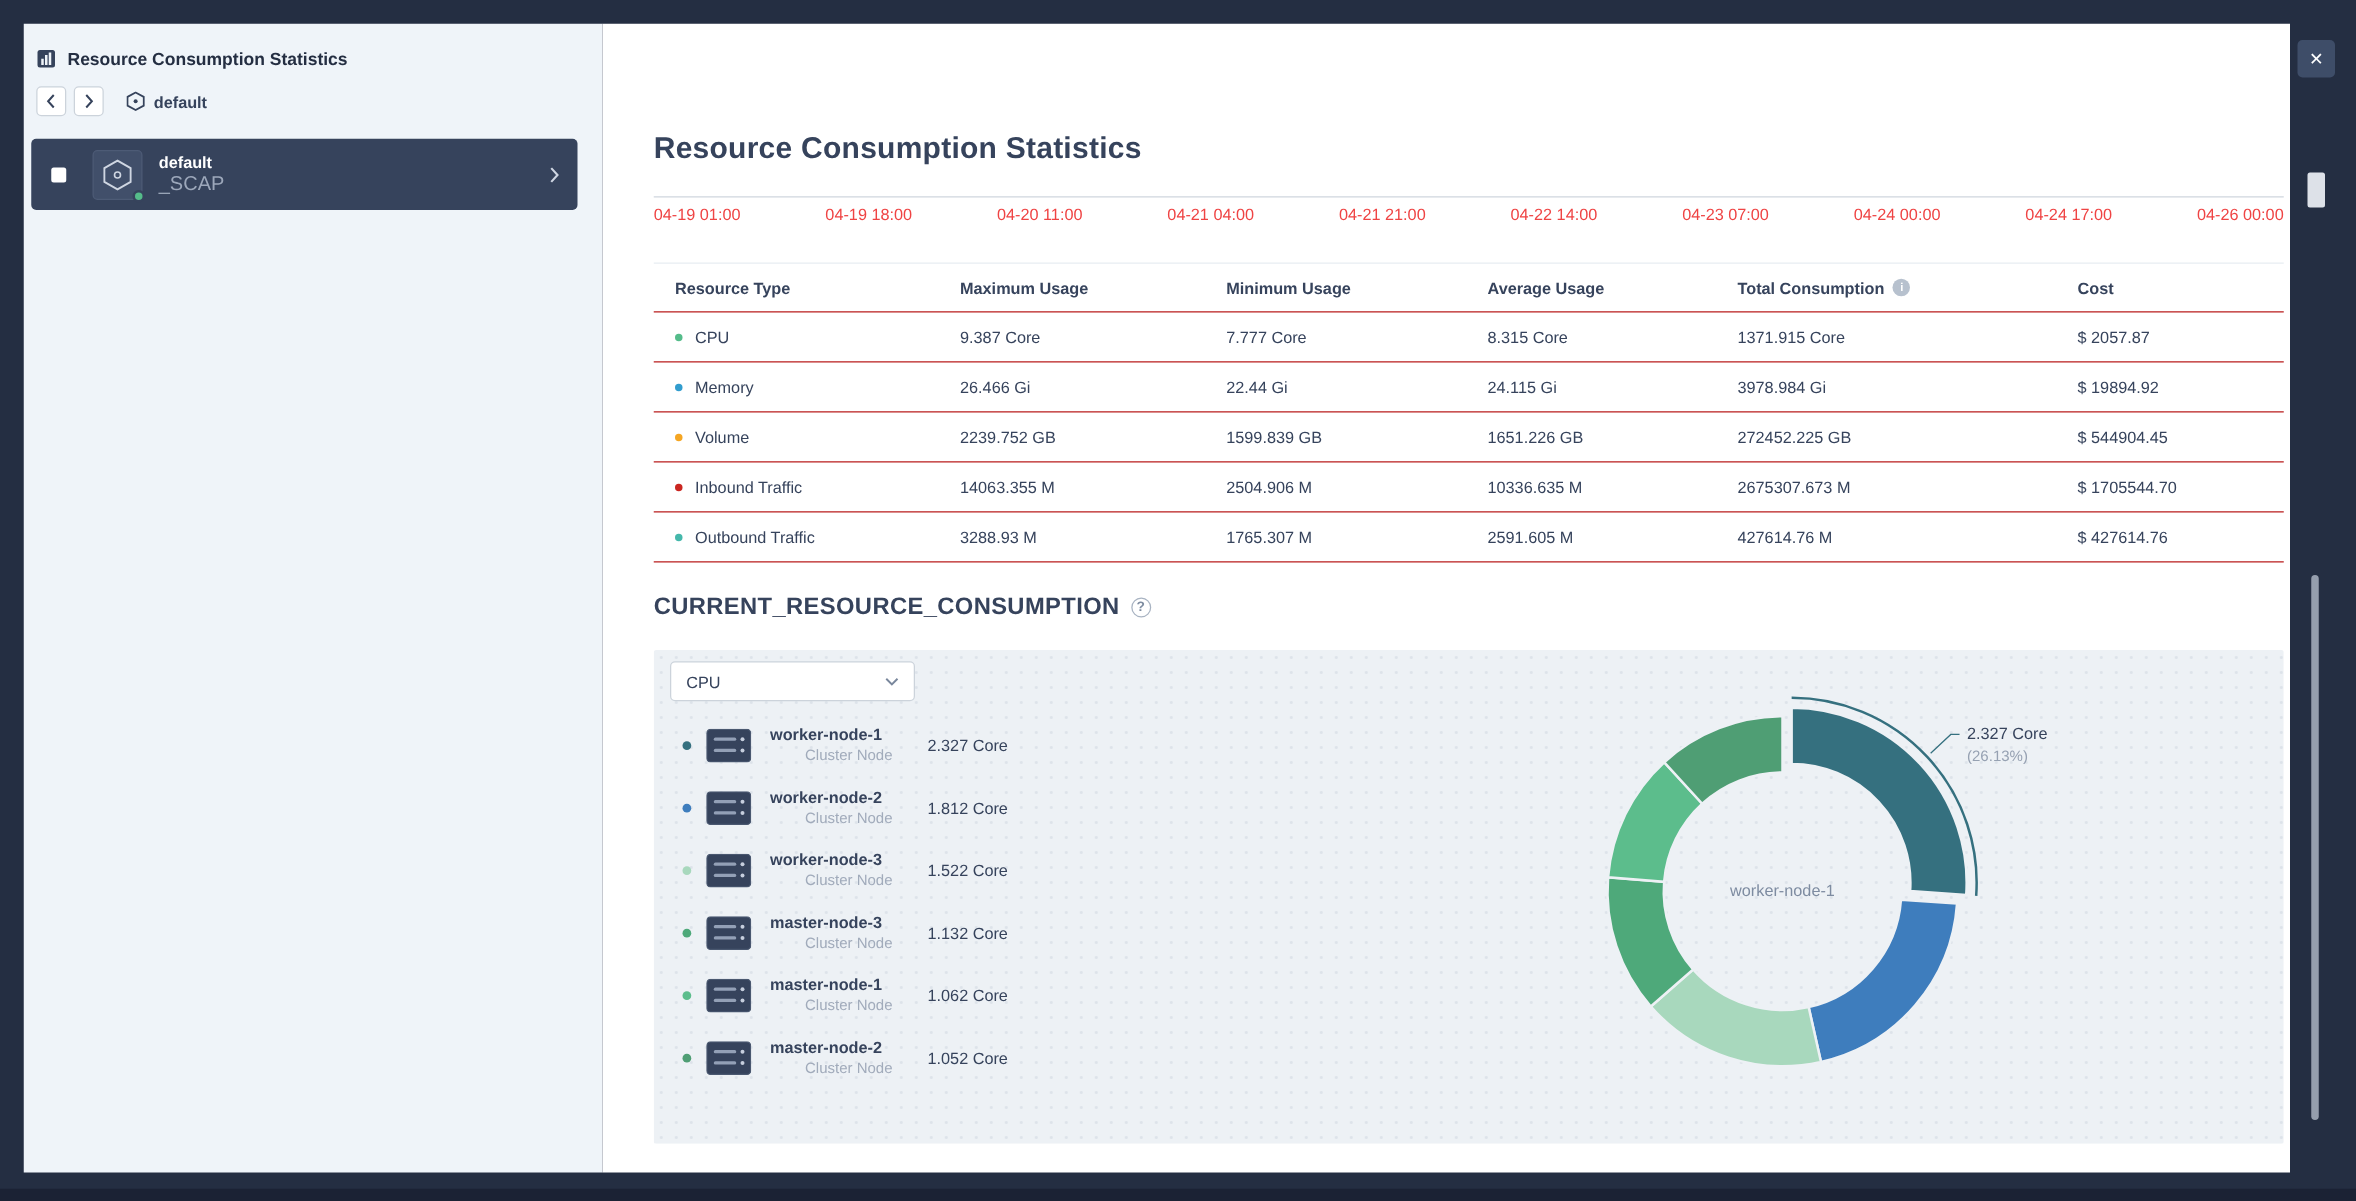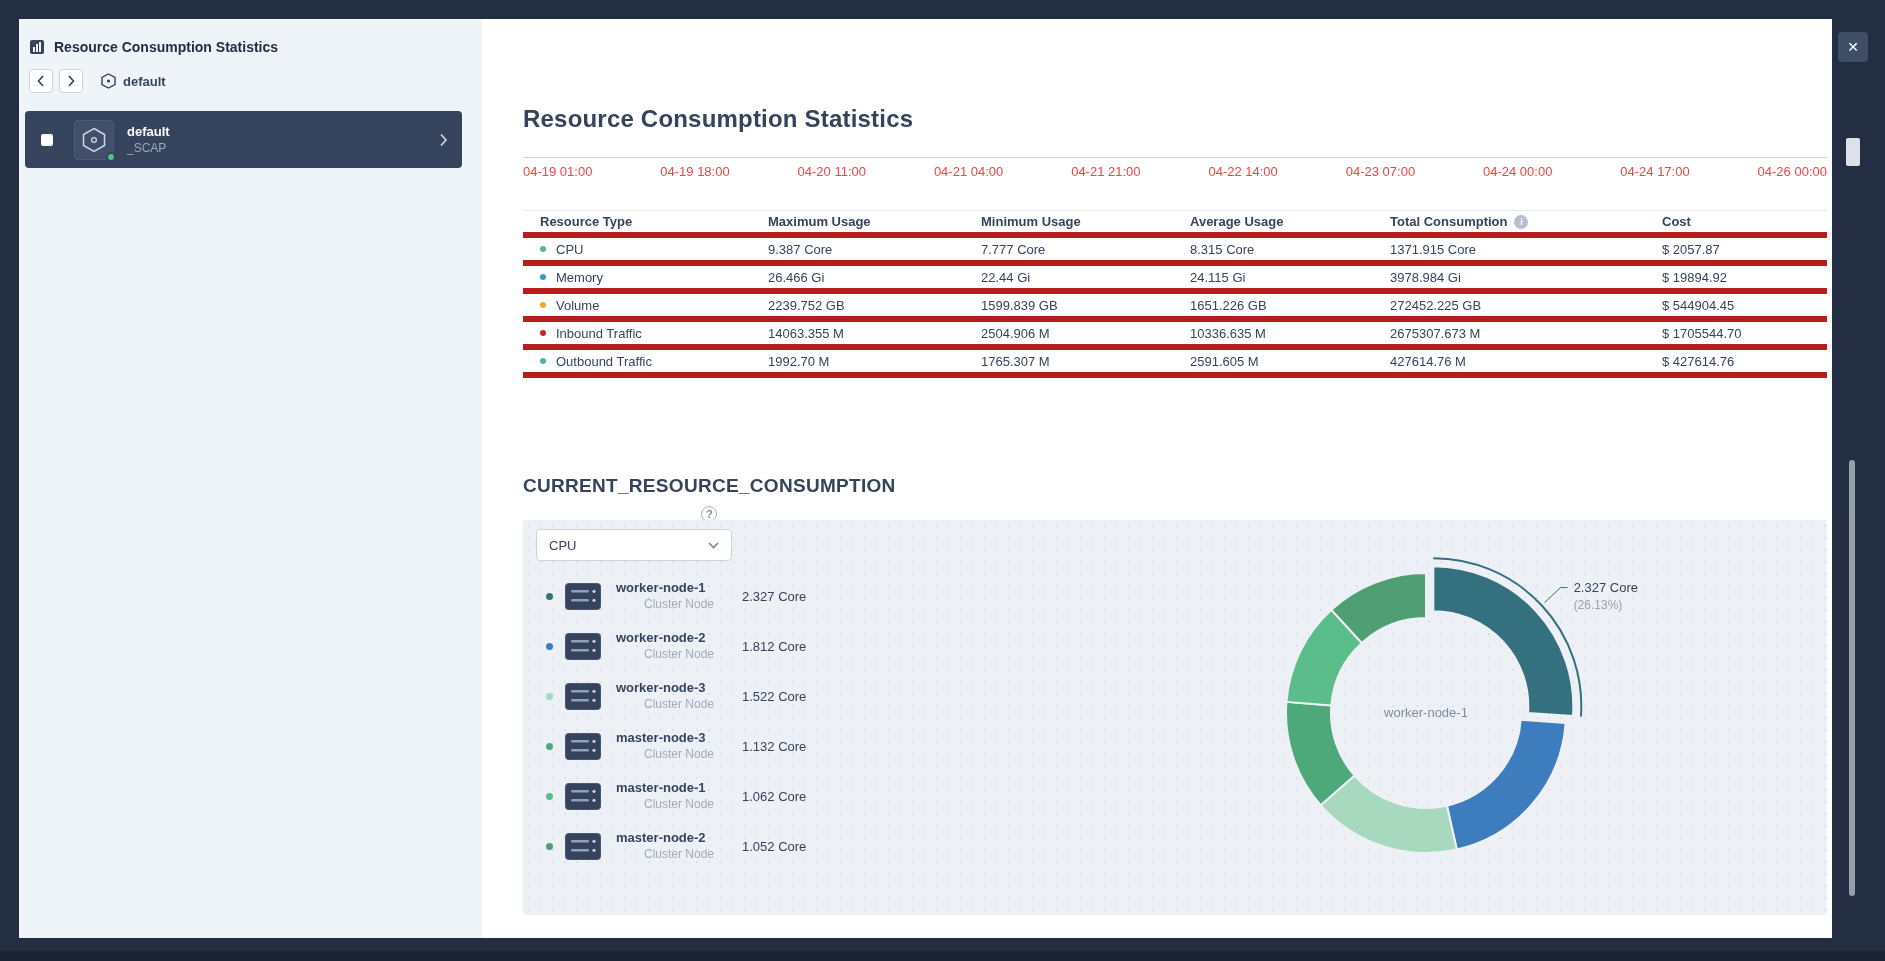--- a/index.html
+++ b/index.html
@@ -33,45 +33,45 @@
   .pc-icon {
     width:40px; height:40px; border-radius:4px; background:#414f6a; border:1px solid #4d5b76;
     position:relative; display:flex; align-items:center; justify-content:center; flex:none;
   }
   .status-dot {
     position:absolute; right:-3px; bottom:-3px; width:10px; height:10px; border-radius:50%;
     background:#55bc8a; border:2px solid #36435c;
   }
   .pc-text { display:flex; flex-direction:column; gap:4px; margin-left:13px; }
   .pc-name { font-size:13px; font-weight:700; color:#fff; line-height:1; }
-  .pc-sub { font-size:12px; color:#9ca7ba; line-height:1; }
+  .pc-sub { font-size:16px; color:#9ca7ba; line-height:1; }
   .pc-chevron { margin-left:auto; display:flex; }
 
   
   .main { position:absolute; left:482px; top:19px; width:1350px; height:919px; background:#fff; }
   .page-title { position:absolute; left:41px; top:86px; font-size:24px; font-weight:700; color:#36435c; letter-spacing:0.2px; }
   .axis-line { position:absolute; left:41px; top:138px; width:1304px; border-top:1px solid #cfd6de; }
   .axis-ticks { position:absolute; left:41px; top:145px; width:1304px; display:flex; justify-content:space-between; }
   .tick { font-size:13px; color:#ef4444; white-space:nowrap; }
 
   .u-table { position:absolute; left:41px; top:191px; width:1304px; font-size:13px; }
   .u-row {
     display:grid; grid-template-columns:228px 213px 209px 200px 272px 1fr;
-    align-items:center; height:28px; border-bottom:6px solid #b91c1c; padding-left:17px;
+    align-items:center; height:40px; border-bottom:1px solid #b91c1c; padding-left:17px;
   }
   .u-head { border-top:1px solid #e8edf2; font-weight:700; color:#36435c; }
   .u-cell { display:flex; align-items:center; color:#36435c; }
   .dot { width:6px; height:6px; border-radius:50%; margin-right:10px; flex:none; }
   .info-icon {
     width:14px; height:14px; border-radius:50%; background:#b7c1ce; color:#fff;
     font-size:9px; font-weight:700; font-style:normal; display:inline-flex; align-items:center; justify-content:center;
     margin-left:7px; cursor:pointer;
   }
 
-  .section-heading { position:absolute; left:41px; top:456px; display:flex; align-items:center; gap:9px;flex-direction:column; }
+  .section-heading { position:absolute; left:41px; top:456px; display:flex; align-items:center; gap:9px; }
   .section-heading > span:first-child { font-size:19px; font-weight:700; color:#36435c; letter-spacing:0.3px; }
   .q-icon {
     width:16px; height:16px; border-radius:50%; border:1px solid #a8b3c2; color:#7e8ca1;
     font-size:11px; font-weight:700; display:inline-flex; align-items:center; justify-content:center; cursor:pointer;
   }
 
   .panel {
     position:absolute; left:41px; top:501px; width:1304px; height:395px;
     background:#edf1f5; border-radius:2px;
     background-image:radial-gradient(#dde3ea 1px, transparent 1.3px);
@@ -249,21 +249,21 @@
           <div class="u-cell" data-name="cell-min">2504.906 M</div>
           <div class="u-cell" data-name="cell-avg">10336.635 M</div>
           <div class="u-cell" data-name="cell-total">2675307.673 M</div>
           <div class="u-cell" data-name="cell-cost">$ 1705544.70</div>
         </div>
         <div class="u-row" data-name="table-row">
           <div class="u-cell" data-name="resource-type-cell">
             <span class="dot" data-name="resource-dot" style="background: rgb(69, 184, 171);"></span>
             <span data-name="resource-type-label">Outbound Traffic</span>
           </div>
-          <div class="u-cell" data-name="cell-max">1992.70 M</div>
+          <div class="u-cell" data-name="cell-max">3288.93 M</div>
           <div class="u-cell" data-name="cell-min">1765.307 M</div>
           <div class="u-cell" data-name="cell-avg">2591.605 M</div>
           <div class="u-cell" data-name="cell-total">427614.76 M</div>
           <div class="u-cell" data-name="cell-cost">$ 427614.76</div>
         </div>
       </div>
   </div>
 
   <div class="section-heading" data-name="section-heading">
     <span data-name="section-heading-text">CURRENT_RESOURCE_CONSUMPTION</span>

